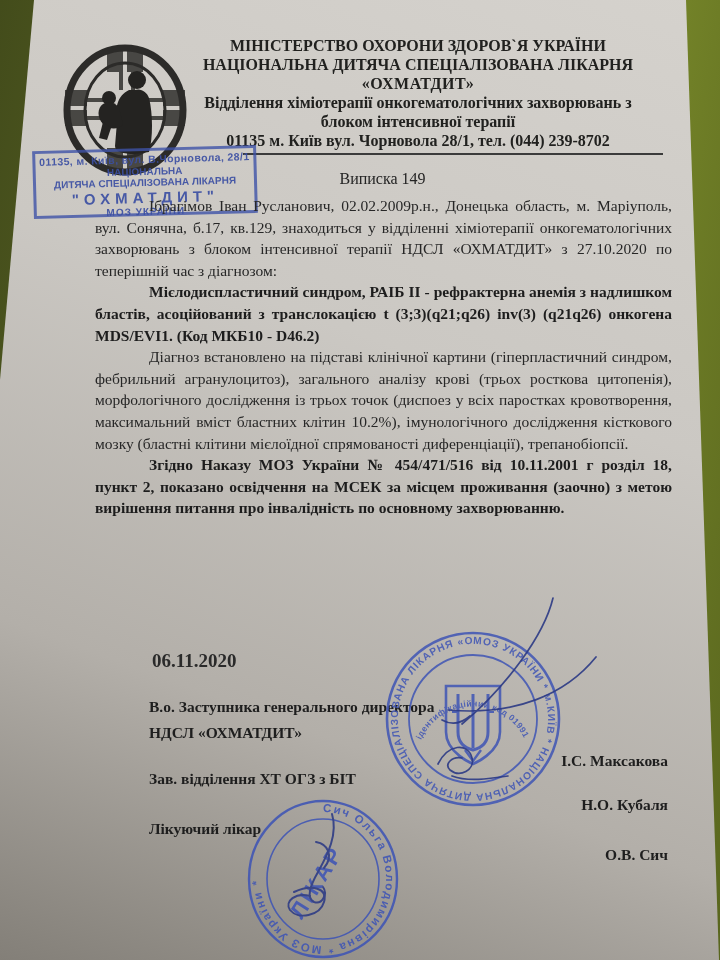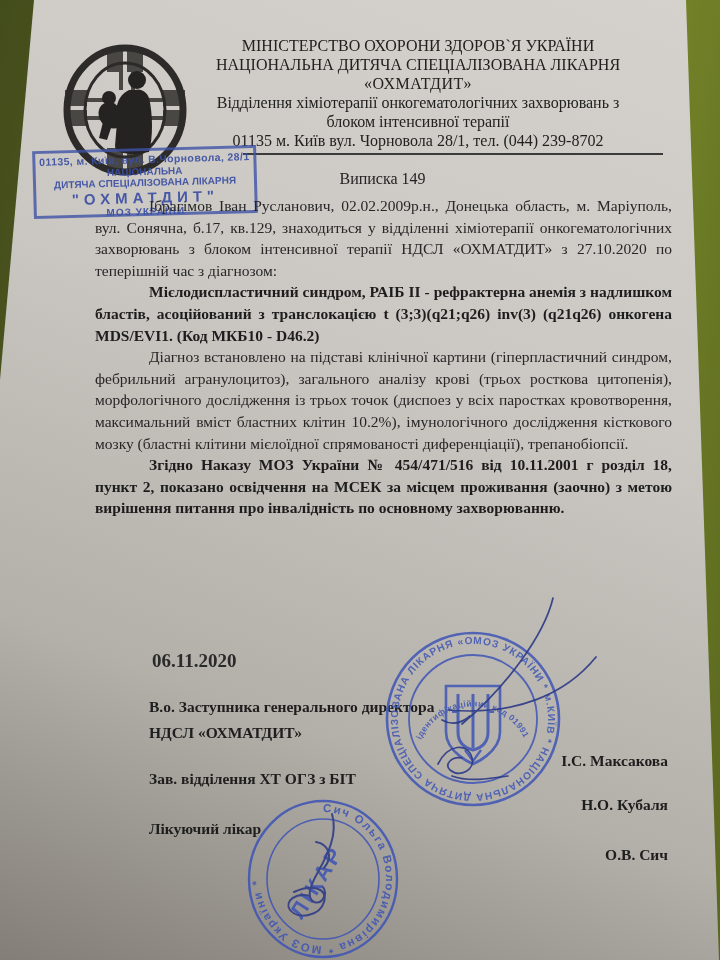--- a/index.html
+++ b/index.html
@@ -4,21 +4,21 @@
 <style>
   html,body{margin:0;padding:0;}
   #stage{position:relative;width:720px;height:960px;overflow:hidden;
     background:linear-gradient(100deg,#434c1b 0%,#5a6523 30%,#78882a 72%,#59661e 100%);
     font-family:"Liberation Serif", serif;}
   #paper{position:absolute;inset:0;
     clip-path:polygon(34px 0px,686px 0px,719px 960px,0px 960px,0px 380px);
     background:linear-gradient(200deg,#d5d2cd 0%,#cbc8c3 38%,#b3afa9 72%,#837f78 100%);}
   
   .hdr{position:absolute;left:168px;top:36px;width:500px;text-align:center;
-    color:#21211f;font-weight:normal;line-height:19px;font-size:16px;}
+    color:#21211f;font-weight:bold;line-height:19px;font-size:16px;}
   .hdr .l3{letter-spacing:.5px;}
   #divider{position:absolute;left:243px;top:153px;width:420px;height:2px;background:#3b3b3b;}
   
   #logo{position:absolute;left:57px;top:42px;}
   
   #cstamp{position:absolute;left:33px;top:148px;width:224px;height:68px;
     border:3px solid rgba(63,82,168,.8);transform:rotate(-1.6deg);
     color:rgba(60,79,163,.92);font-family:"Liberation Sans",sans-serif;
     text-align:center;padding-top:2px;box-sizing:border-box;}
   #cstamp .s1{font-size:10.5px;font-weight:bold;letter-spacing:.4px;}

